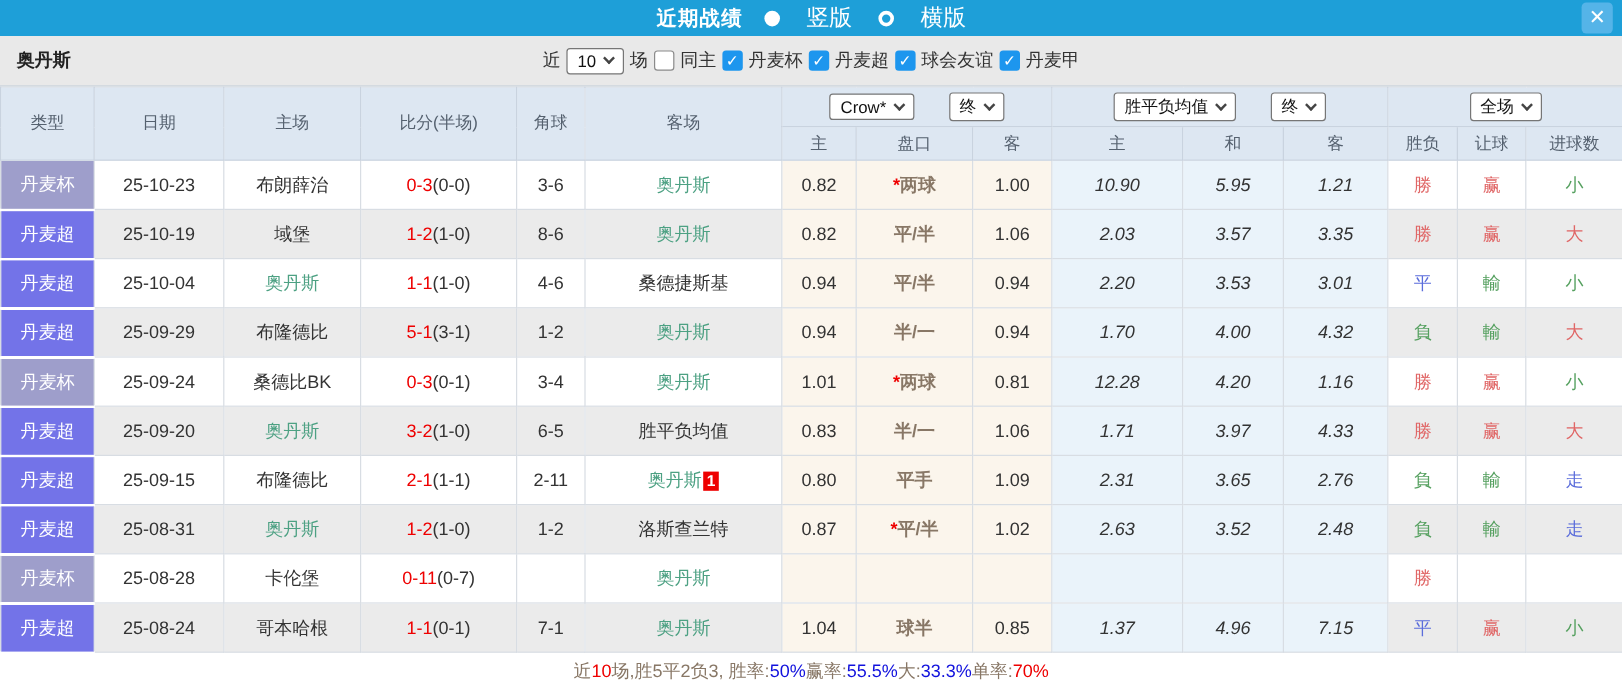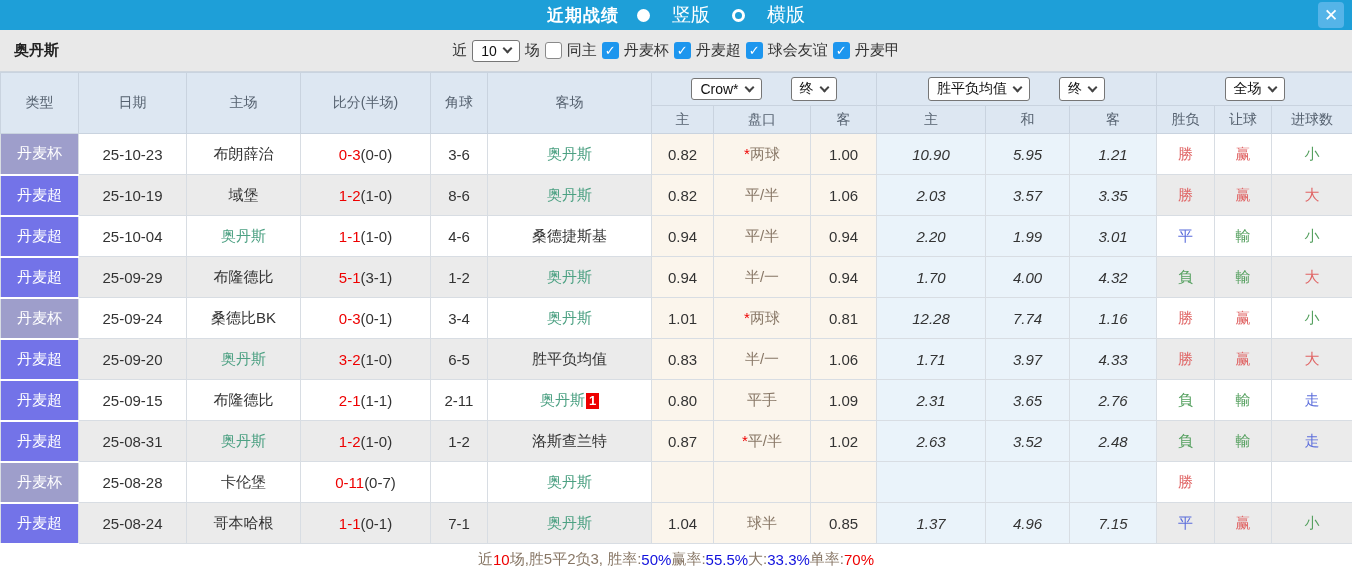--- a/index.html
+++ b/index.html
@@ -39,21 +39,21 @@
   .dd-wrap { display:flex; align-items:center; justify-content:center; gap:29px; }
   tbody td { height:41px; font-size:15px; color:#333; border-color:#d8dde3; }
   tbody tr.odd  td { background:#fff; }
   tbody tr.even td { background:#ebebeb; }
   tbody td.asia { background:#fbf5ec !important; }
   tbody td.eu   { background:#eaf3fa !important;font-style:italic; }
   td.col-type { color:#fff; font-size:15px; border-bottom:2px solid #fff; border-top:none; }
   .team { color:#4da183; }
   .score-main { color:#ee0000; }
   .half { color:#333; }
-  .handicap { color:#887766; }
+  .handicap { color:#887766;font-weight:bold; }
   .star { color:#ee0000; }
   .res-red { color:#e06666; }
   .res-blue { color:#5b6ddb; }
   .res-green { color:#55a05f; }
   .away-badge { display:inline-block; background:#ee0000; color:#fff; font-size:13px;
     line-height:16px; padding:0 3px; margin-left:1px; font-weight:bold; }
 
   
   .summary { height:30px; display:flex; align-items:center; justify-content:center;
     font-size:15px; background:#fff; }
@@ -213,21 +213,21 @@
         <td class="col-type" style="background: rgb(115, 115, 232);">丹麦超</td>
         <td>25-10-04</td>
         <td class="team">奥丹斯</td>
         <td><span class="score-main">1-1</span><span class="half">(1-0)</span></td>
         <td>4-6</td>
         <td><span>桑德捷斯基</span></td>
         <td class="asia">0.94</td>
         <td class="asia handicap">平/半</td>
         <td class="asia">0.94</td>
         <td class="eu">2.20</td>
-        <td class="eu">1.99</td>
+        <td class="eu">3.53</td>
         <td class="eu">3.01</td>
         <td class="res-blue">平</td>
         <td class="res-green">輸</td>
         <td class="res-green">小</td>
       </tr>
       <tr class="even">
         <td class="col-type" style="background: rgb(115, 115, 232);">丹麦超</td>
         <td>25-09-29</td>
         <td>布隆德比</td>
         <td><span class="score-main">5-1</span><span class="half">(3-1)</span></td>
@@ -247,21 +247,21 @@
         <td class="col-type" style="background: rgb(158, 158, 203);">丹麦杯</td>
         <td>25-09-24</td>
         <td>桑德比BK</td>
         <td><span class="score-main">0-3</span><span class="half">(0-1)</span></td>
         <td>3-4</td>
         <td><span class="team">奥丹斯</span></td>
         <td class="asia">1.01</td>
         <td class="asia handicap"><span class="star">*</span>两球</td>
         <td class="asia">0.81</td>
         <td class="eu">12.28</td>
-        <td class="eu">7.74</td>
+        <td class="eu">4.20</td>
         <td class="eu">1.16</td>
         <td class="res-red">勝</td>
         <td class="res-red">赢</td>
         <td class="res-green">小</td>
       </tr>
       <tr class="even">
         <td class="col-type" style="background: rgb(115, 115, 232);">丹麦超</td>
         <td>25-09-20</td>
         <td class="team">奥丹斯</td>
         <td><span class="score-main">3-2</span><span class="half">(1-0)</span></td>

